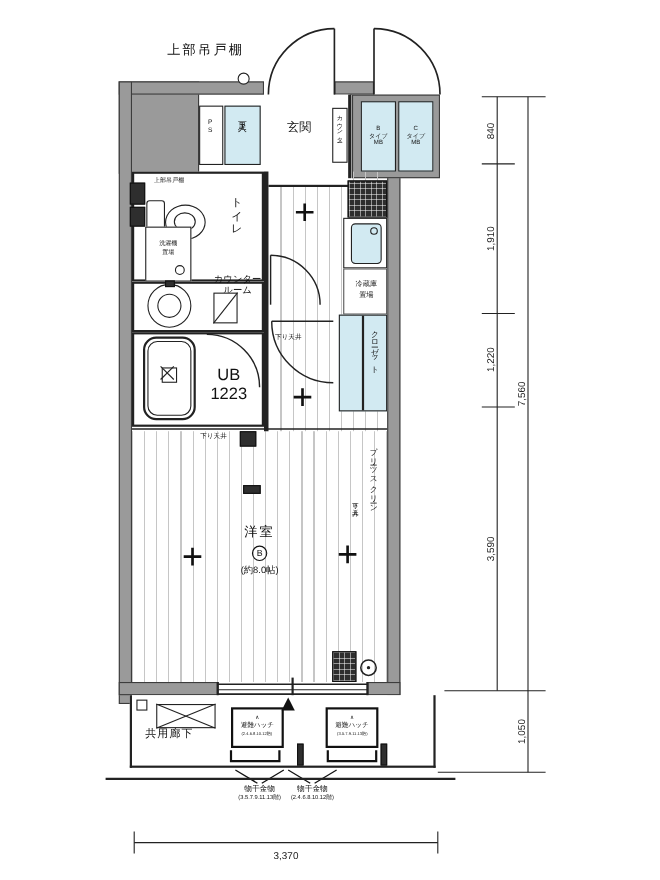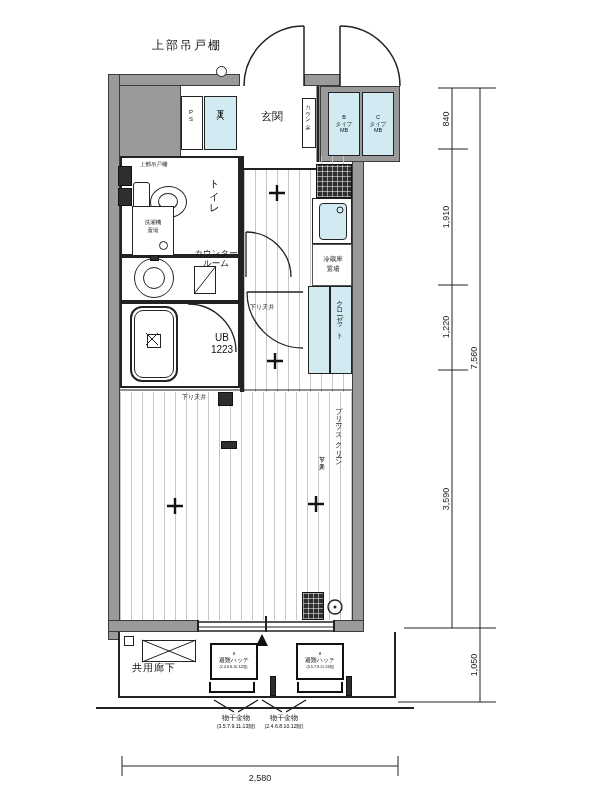--- a/index.html
+++ b/index.html
@@ -94,21 +94,21 @@
   <div class="lab" style="left:188px;top:248px;width:56px;font-size:8.5px">
     <div>カウンター</div>
     <div>ルーム</div>
   </div>
   <div class="fx" style="left:194px;top:266px;width:22px;height:28px"></div>
 
   <div class="fx" style="left:130px;top:306px;width:48px;height:76px;border-width:2px;border-radius:12px">
     <div class="abs" style="left:2px;top:2px;width:40px;height:68px;border:1px solid #222;border-radius:9px"></div>
     <div class="abs" style="left:15px;top:26px;width:14px;height:14px;border:1.2px solid #222"></div>
   </div>
-  <div class="lab" style="left:204px;top:332px;width:36px;font-size:10px">
+  <div class="lab" style="left:190px;top:332px;width:36px;font-size:15px">
     <div>UB</div>
     <div>1223</div>
   </div>
 
   <div class="grid" style="left:316px;top:164px;width:36px;height:34px"></div>
   <div class="fx" style="left:312px;top:198px;width:40px;height:46px">
     <div class="abs blue" style="left:6px;top:4px;width:28px;height:37px;border:1px solid #222;border-radius:4px"></div>
   </div>
   <div class="abs" style="left:312px;top:244px;width:40px;height:42px;border:1px solid #555;background:#fff">
     <div class="lab" style="left:4px;top:10px;width:32px;font-size:6.5px">冷蔵庫</div>
@@ -121,20 +121,25 @@
 
   <div class="lab" style="left:250px;top:304px;font-size:6px">下り天井</div>
   <div class="lab" style="left:182px;top:394px;font-size:6px">下り天井</div>
   <div class="lab vt" style="left:318px;top:452px;font-size:6px;letter-spacing:0">下り天井</div>
   <div class="lab vt" style="left:334px;top:402px;font-size:7px;letter-spacing:0.5px">プリーツスクリーン</div>
 
   <div class="dark" style="left:218px;top:392px;width:15px;height:14px"></div>
   <div class="dark" style="left:221px;top:441px;width:16px;height:8px"></div>
   <div class="grid" style="left:302px;top:592px;width:22px;height:28px"></div>
 
+  <div class="lab" style="left:200px;top:476px;width:72px">
+    <div style="font-size:12px;letter-spacing:2px">洋室</div>
+    <div style="margin-top:2px"><span class="mark">B</span></div>
+    <div style="font-size:8.5px;margin-top:2px">(約8.0帖)</div>
+  </div>
 
   <div class="abs" style="left:118px;top:632px;width:278px;height:66px;border:2px solid #222;border-top:none;background:#fff"></div>
   <div class="abs" style="left:124px;top:636px;width:10px;height:10px;border:1px solid #222"></div>
   <div class="fx" style="left:142px;top:640px;width:54px;height:22px;border-width:1px"></div>
   <div class="lab" style="left:132px;top:662px;font-size:10px;letter-spacing:1px">共用廊下</div>
 
   <div class="abs" style="left:210px;top:643px;width:48px;height:37px;border:2px solid #111;background:#fff;display:flex;flex-direction:column;align-items:center;justify-content:center">
     <div class="lab" style="position:static;font-size:5px">∧</div>
     <div class="lab" style="position:static;font-size:6px">避難ハッチ</div>
     <div class="lab tiny" style="position:static;font-size:6px;transform:scale(0.62)">(2.4.6.8.10.12階)</div>
@@ -157,21 +162,21 @@
   </div>
 
   <div class="lab" style="left:152px;top:38px;font-size:12px;letter-spacing:2px">上部吊戸棚</div>
 
   <div class="vdim" style="left:446px;top:119px">840</div>
   <div class="vdim" style="left:446px;top:217px">1,910</div>
   <div class="vdim" style="left:446px;top:327px">1,220</div>
   <div class="vdim" style="left:446px;top:499px">3,590</div>
   <div class="vdim" style="left:474px;top:358px">7,560</div>
   <div class="vdim" style="left:474px;top:665px">1,050</div>
-  <div class="cdim" style="left:260px;top:778px">2,580</div>
+  <div class="cdim" style="left:260px;top:778px">3,370</div>
 
   <svg width="600" height="800" viewBox="0 0 600 800">
 
     <g stroke="#222" fill="none" stroke-width="1.5">
       <path d="M 304 26 L 304 86"></path>
         <path d="M 304 26 A 60 60 0 0 0 244 86"></path>
       <path d="M 340 26 L 340 86"></path>
         <path d="M 340 26 A 60 60 0 0 1 400 86"></path>
     </g>
 

